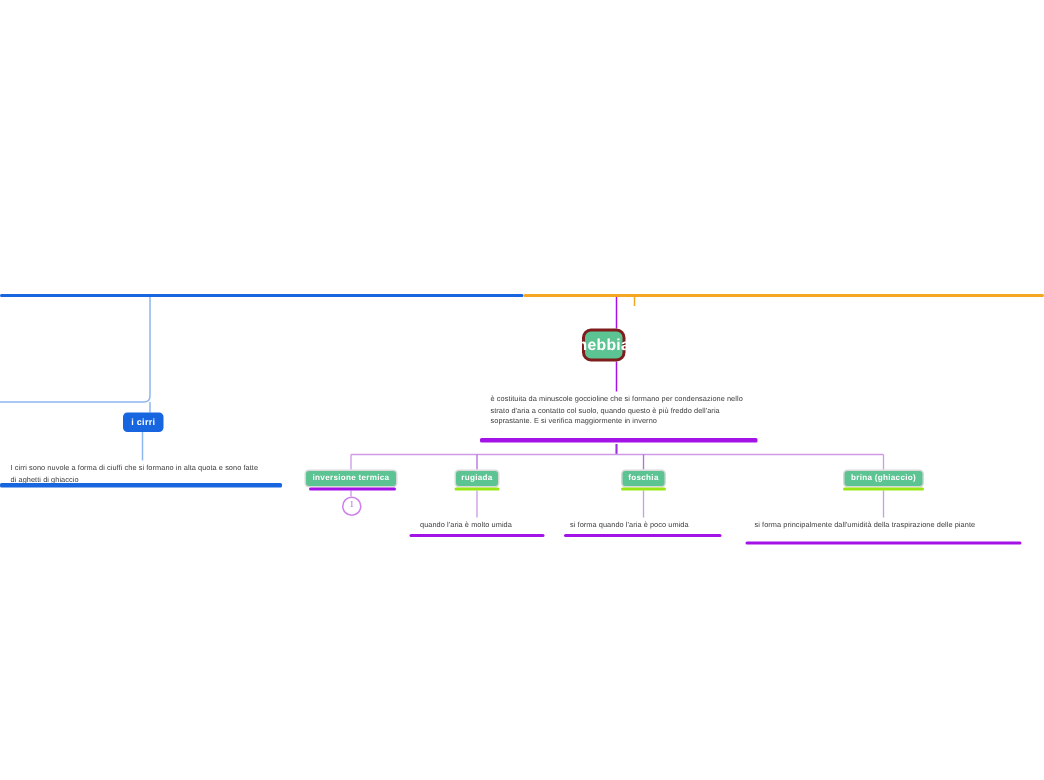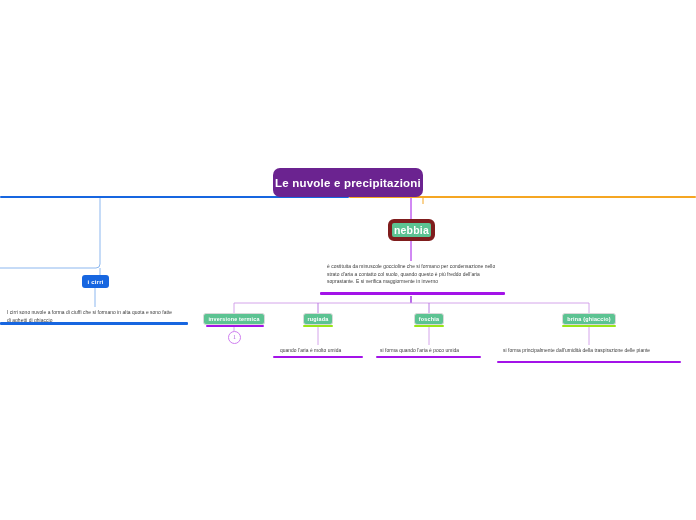--- a/index.html
+++ b/index.html
@@ -45,24 +45,24 @@
     top: 168px;
     width: 150px;
     height: 29px;
     background: #6b2390;
     border-radius: 7px;
     font-size: 11.5px;
   }
   .node-nebbia {
     left: 388px;
     top: 219px;
-    width: 47px;
+    width: 29px;
     height: 22px;
     background: #5cc392;
-    border: 4px solid #7f1d1d;
+    border: 2px solid #7f1d1d;
     border-radius: 6px;
     font-size: 10.5px;
   }
   .node-cirri {
     left: 82px;
     top: 275px;
     width: 27px;
     height: 13px;
     background: #1766e0;
     border-radius: 3px;
@@ -159,21 +159,20 @@
     <path d="M100 268 L100 275" stroke="#8cb7ef" stroke-width="1" fill="none"></path>
 
     <path d="M95 288 L95 307" stroke="#8cb7ef" stroke-width="1" fill="none"></path>
 
     <path d="M423 197 L423 204" stroke="#f5a623" stroke-width="1" fill="none"></path>
   </svg>
 
   <div class="bar bar-root-blue"></div>
   <div class="bar bar-root-orange"></div>
 
-  <div class="node node-root">Le nuvole e precipitazioni</div>
 
   <div class="node node-nebbia">nebbia</div>
   <div class="desc desc-nebbia">è costituita da minuscole goccioline che si formano per condensazione nello strato d'aria a contatto col suolo, quando questo è più freddo dell'aria soprastante. E si verifica maggiormente in inverno</div>
   <div class="bar bar-nebbia"></div>
 
   <div class="node node-sub n0">inversione termica</div>
   <div class="bar bar-sub s0"></div>
   <div class="collapse-badge">1</div>
 
   <div class="node node-sub n1">rugiada</div>

